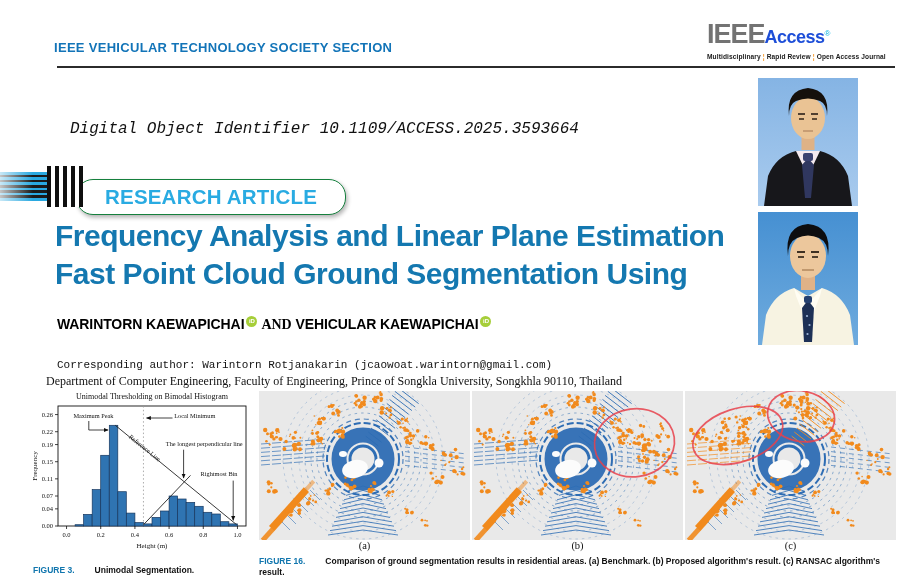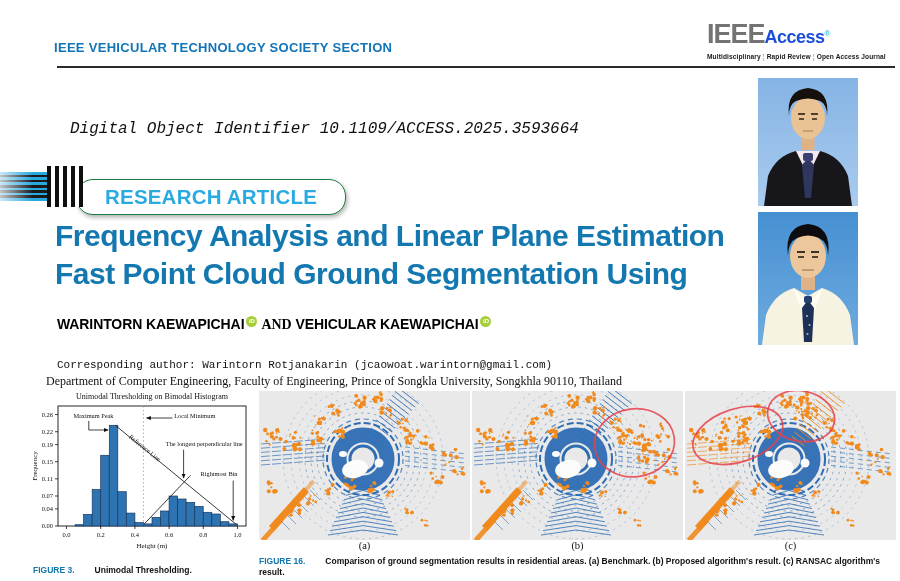--- a/index.html
+++ b/index.html
@@ -167,21 +167,21 @@
         <text x="23" y="56.77142857142859" text-anchor="end" font-size="6.5" font-family="&quot;Liberation Serif&quot;,serif" fill="#111">0.19</text>
         <line x1="25" y1="41.71428571428572" x2="28" y2="41.71428571428572" stroke="#111" stroke-width="0.8"></line>
         <text x="23" y="43.914285714285725" text-anchor="end" font-size="6.5" font-family="&quot;Liberation Serif&quot;,serif" fill="#111">0.22</text>
         <line x1="25" y1="24.57142857142857" x2="28" y2="24.57142857142857" stroke="#111" stroke-width="0.8"></line>
         <text x="23" y="26.77142857142857" text-anchor="end" font-size="6.5" font-family="&quot;Liberation Serif&quot;,serif" fill="#111">0.26</text>
         <text x="122" y="158" text-anchor="middle" font-size="7" font-family="&quot;Liberation Serif&quot;,serif" fill="#111">Height (m)</text>
         <text x="7" y="76" text-anchor="middle" font-size="7" font-family="&quot;Liberation Serif&quot;,serif" fill="#111" transform="rotate(-90 7 76)">Frequency</text>
       </svg>
   </div>
   <div class="abs fig9-caption">
-    <span class="cap-label">FIGURE 3.</span><span>Unimodal Thresholding.</span>
+    <span class="cap-label">FIGURE 3.</span><span>Unimodal Segmentation.</span>
   </div>
 
   <div class="abs pc-panel pc-a">
     <svg class="pc-svg" width="211" height="149" viewBox="0 0 211 149">
         <rect x="0" y="0" width="211" height="149" fill="#e9e9e9"></rect>
         <circle cx="104" cy="68" r="46" fill="none" stroke="#2e6db4" stroke-width="1" stroke-dasharray="2.5 4" opacity="0.5"></circle>
         <circle cx="104" cy="68" r="52" fill="none" stroke="#2e6db4" stroke-width="1" stroke-dasharray="2.5 4" opacity="0.5"></circle>
         <circle cx="104" cy="68" r="58" fill="none" stroke="#2e6db4" stroke-width="1" stroke-dasharray="2.5 4" opacity="0.5"></circle>
         <circle cx="104" cy="68" r="64" fill="none" stroke="#2e6db4" stroke-width="1" stroke-dasharray="2.5 4" opacity="0.28"></circle>
         <circle cx="104" cy="68" r="72" fill="none" stroke="#2e6db4" stroke-width="1" stroke-dasharray="2.5 4" opacity="0.28"></circle>

